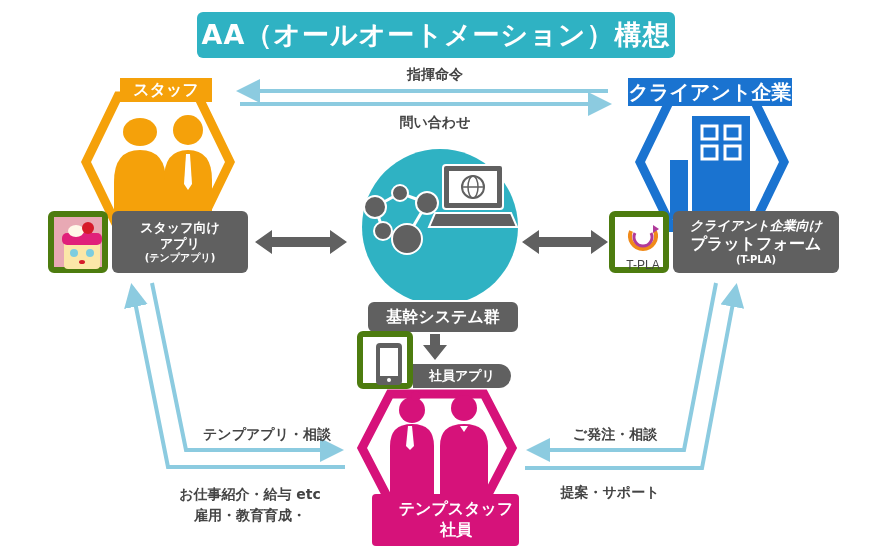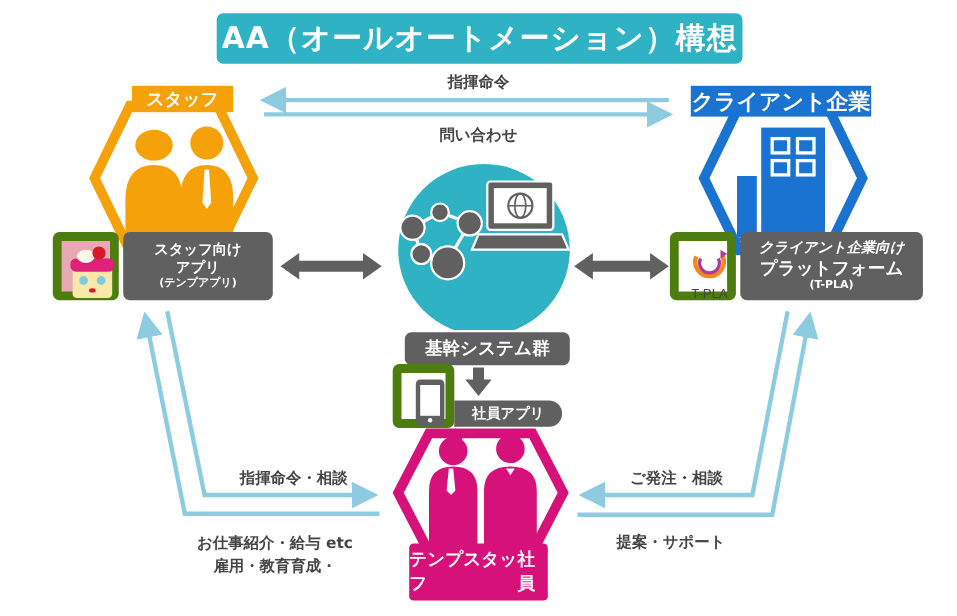--- a/index.html
+++ b/index.html
@@ -2,21 +2,21 @@
 <html><head>
 <meta charset="utf-8">
 <style>
   html,body{margin:0;padding:0;background:#fff;}
   body{width:870px;height:560px;position:relative;overflow:hidden;font-family:"DejaVu Sans","Liberation Sans",sans-serif;}
   .abs{position:absolute;}
   .title-bar{left:197px;top:12px;width:478px;height:46px;background:#2fb2c3;border-radius:6px;color:#fff;font-weight:bold;font-size:27px;display:flex;align-items:center;justify-content:center;letter-spacing:1px;}
   .lbl{color:#444;font-weight:bold;font-size:14px;text-align:center;white-space:nowrap;}
   .tag{color:#fff;font-weight:bold;display:flex;align-items:center;justify-content:center;}
   .graybox{background:#606060;border-radius:6px;color:#fff;font-weight:bold;text-align:center;display:flex;flex-direction:column;align-items:center;justify-content:center;line-height:1.25;}
-  .iconbox{background:#fff;border:8px solid #4d7c0f;border-radius:6px;box-sizing:border-box;}
+  .iconbox{background:#fff;border:6px solid #4d7c0f;border-radius:6px;box-sizing:border-box;}
   svg{display:block;}
 </style>
 </head>
 <body>
 
 <div class="abs title-bar">AA（オールオートメーション）構想</div>
 
 <svg class="abs" style="left:0;top:0;" width="870" height="560">
   <defs>
     <marker id="ah" markerWidth="6" markerHeight="6" refX="5" refY="3" orient="auto">
@@ -39,21 +39,21 @@
   <g fill="#606060">
     <polygon points="522,242 539,230 539,237 591,237 591,230 608,242 591,254 591,247 539,247 539,254"></polygon>
   </g>
   <g fill="#606060">
     <polygon points="435,305 447,320 440,320 440,345 447,345 435,360 423,345 430,345 430,320 423,320"></polygon>
   </g>
 </svg>
 
 <div class="abs lbl" style="left:380px;top:66px;width:110px;">指揮命令</div>
 <div class="abs lbl" style="left:370px;top:114px;width:130px;">問い合わせ</div>
-<div class="abs lbl" style="left:192px;top:426px;width:150px;">指揮命令・相談</div>
+<div class="abs lbl" style="left:192px;top:426px;width:150px;">テンプアプリ・相談</div>
 <div class="abs lbl" style="left:160px;top:484px;width:180px;line-height:1.5;">
   <div>お仕事紹介・給与 etc</div>
   <div>雇用・教育育成・</div>
 </div>
 <div class="abs lbl" style="left:555px;top:426px;width:120px;">ご発注・相談</div>
 <div class="abs lbl" style="left:550px;top:484px;width:120px;">提案・サポート</div>
 
 <svg class="abs" style="left:78px;top:82px;" width="160" height="150">
   <polygon points="40,14 120,14 152,80 120,146 40,146 8,80" fill="none" stroke="#f5a10a" stroke-width="9" stroke-linejoin="miter"></polygon>
 
@@ -152,16 +152,16 @@
   <g fill="#d6127a">
     <circle cx="60" cy="24" r="13"></circle>
     <circle cx="64" cy="10" r="5"></circle>
     <path d="M38,60 Q38,38 60,38 Q82,38 82,60 L82,120 L38,120 Z"></path>
     <circle cx="112" cy="22" r="13"></circle>
     <path d="M88,60 Q88,38 112,38 Q136,38 136,60 L136,120 L88,120 Z"></path>
     <polygon points="56,40 60,40 62,60 58,64 54,60" fill="#fff"></polygon>
     <polygon points="108,40 116,40 112,46" fill="#fff"></polygon>
   </g>
 </svg>
-<div class="abs tag" style="left:372px;top:494px;width:126px;height:52px;background:#d6127a;border-radius:4px;font-size:16px;flex-direction:row;line-height:1.3;">
+<div class="abs tag" style="left:372px;top:494px;width:126px;height:52px;background:#d6127a;border-radius:4px;font-size:16px;flex-direction:column;line-height:1.3;padding-left:21px;">
   <div>テンプスタッフ</div>
   <div>社員</div>
 </div>
 
 </body></html>

